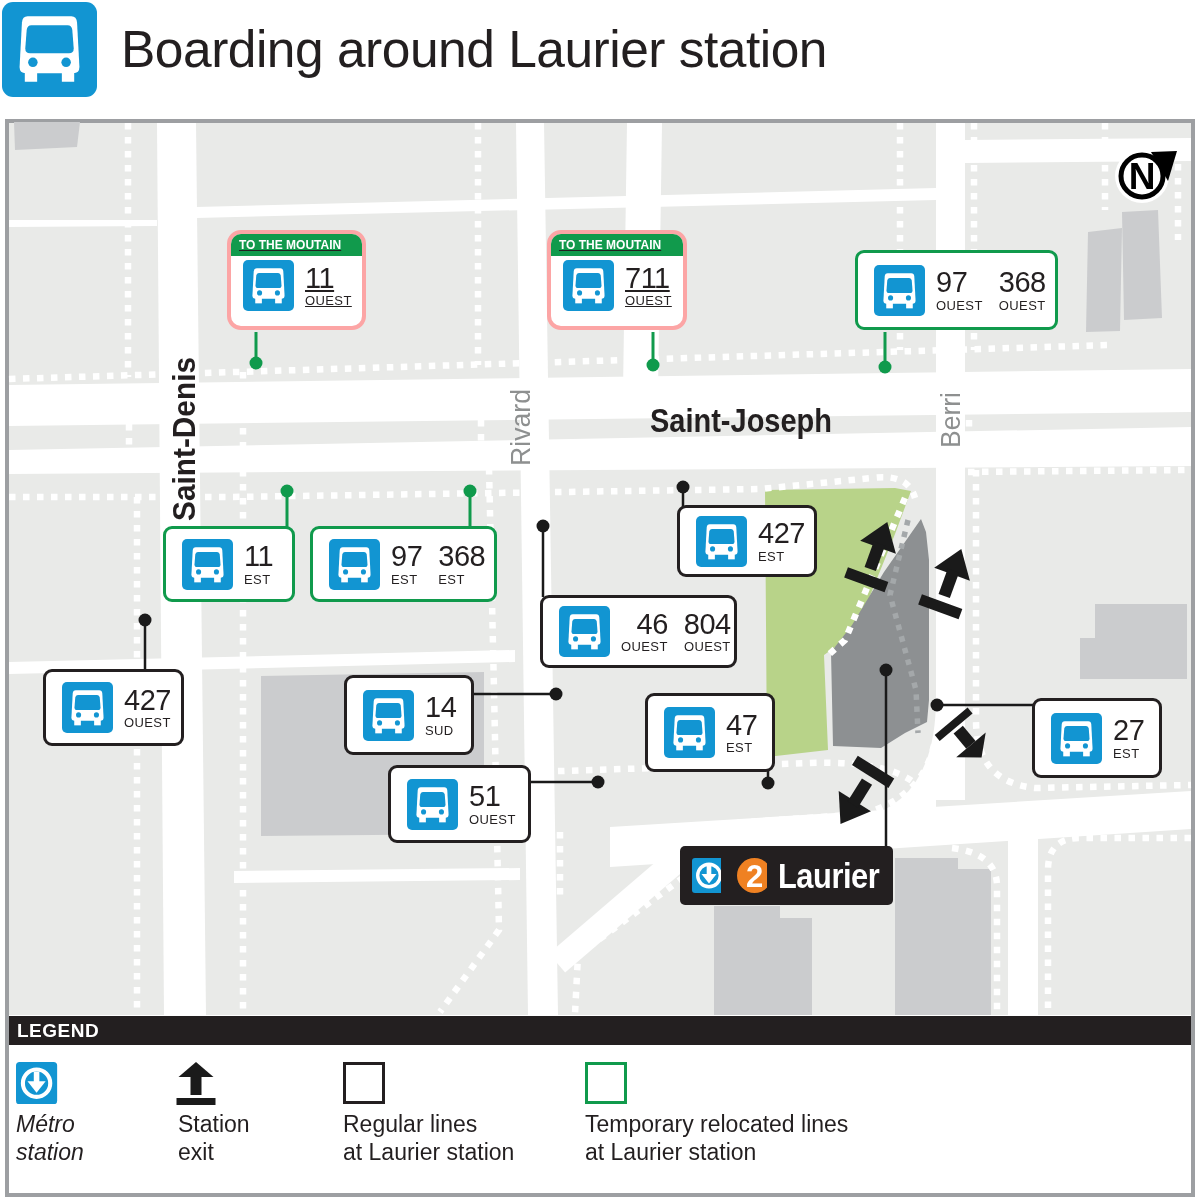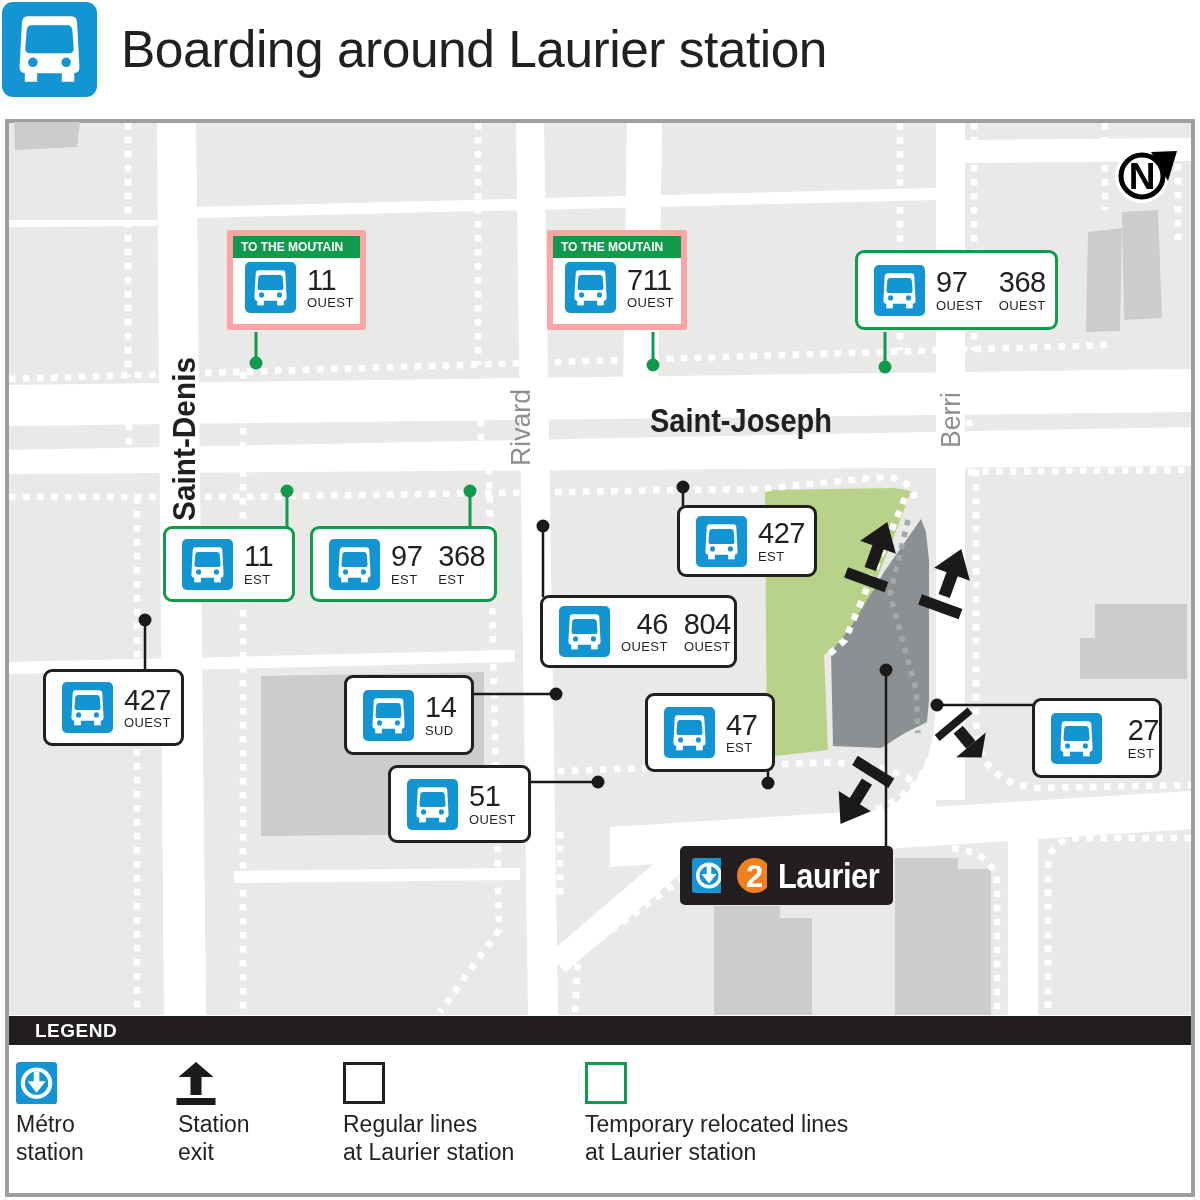--- a/index.html
+++ b/index.html
@@ -12,28 +12,28 @@
 
 #map{position:absolute;left:0;top:0;}
 
 .stop{position:absolute;background:#fff;border:3.5px solid #231f20;border-radius:9px;display:flex;align-items:center;padding-left:16px;}
 .stop.green{border-color:#109a4c;}
 .busic{flex:0 0 auto;}
 .col{margin-left:11px;}
 .num{font-size:29px;line-height:1;white-space:nowrap;letter-spacing:-0.5px;}
 .dir{font-size:13px;line-height:1;letter-spacing:0.4px;margin-top:1.5px;}
 
-.mtn{position:absolute;background:#fff;border:6px solid #fca5a5;border-radius:2px;overflow:hidden;}
+.mtn{position:absolute;background:#fff;border:4px solid #fca5a5;border-radius:14px;overflow:hidden;text-decoration:underline;}
 .mtnhdr{background:#119a4c;color:#fff;font-size:12px;font-weight:bold;letter-spacing:0px;height:22px;line-height:23px;padding-left:8px;white-space:nowrap;}
 .mtnbody{display:flex;align-items:center;padding-left:12px;padding-top:4px;}
 
 #laurier{position:absolute;left:680px;top:846px;width:213px;height:59px;background:#231f20;border-radius:5px;display:flex;align-items:center;padding-left:12px;}
 #laurier .lname{color:#fff;font-size:35px;font-weight:bold;margin-left:11px;letter-spacing:-0.5px;transform:scaleX(0.88);transform-origin:left center;}
 
-#legbar{position:absolute;left:9px;top:1016px;width:1182px;height:29px;background:#231f20;color:#fff;font-size:19px;font-weight:bold;line-height:29px;padding-left:26px;letter-spacing:0.5px;}
+#legbar{position:absolute;left:9px;top:1016px;width:1182px;height:29px;background:#231f20;color:#fff;font-size:19px;font-weight:bold;line-height:29px;padding-left:8px;letter-spacing:0.5px;}
 .leglabel{position:absolute;font-size:23px;line-height:28px;color:#231f20;}
 #regbox{position:absolute;left:343px;top:1062px;width:42px;height:42px;border:3px solid #231f20;background:#fff;}
 #tmpbox{position:absolute;left:585px;top:1062px;width:42px;height:42px;border:3px solid #109a4c;background:#fff;}
 </style>
 </head>
 <body>
 <div id="page">
 <svg id="map" width="1200" height="1200" viewBox="0 0 1200 1200">
 <defs>
 <g id="bus">
@@ -306,21 +306,21 @@
 </div>
 <div class="stop" style="left:645px;top:693px;width:130px;height:79px;">
   <svg class="busic" width="51" height="51">
         <use href="#busicon"></use>
       </svg>
   <div class="col">
         <div class="num">47</div>
         <div class="dir">EST</div>
       </div>
 </div>
-<div class="stop" style="left:1032px;top:698px;width:130px;height:80px;justify-content:space-between;">
+<div class="stop" style="left:1032px;top:698px;width:130px;height:80px;">
   <svg class="busic" width="51" height="51">
         <use href="#busicon"></use>
       </svg>
   <div class="col">
         <div class="num">27</div>
         <div class="dir">EST</div>
       </div>
 </div>
 
 <div id="laurier">
@@ -338,17 +338,17 @@
 <svg style="position:absolute;left:16px;top:1062px;" width="42" height="42" viewBox="0 0 42 42">
       <g transform="scale(1.21)">
         <use href="#metro"></use>
       </g>
     </svg>
 <svg style="position:absolute;left:168px;top:1040px;" width="60" height="70" viewBox="0 0 60 70">
       <use href="#exit" transform="translate(28,44)"></use>
     </svg>
 <div id="regbox"></div>
 <div id="tmpbox"></div>
-<div class="leglabel" style="left:16px;top:1110px;">Métro<br>station</div>
+<div class="leglabel" style="left:16px;top:1110px;font-style:italic;">Métro<br>station</div>
 <div class="leglabel" style="left:178px;top:1110px;">Station<br>exit</div>
 <div class="leglabel" style="left:343px;top:1110px;">Regular lines<br>at Laurier station</div>
 <div class="leglabel" style="left:585px;top:1110px;">Temporary relocated lines<br>at Laurier station</div>
 </div>
 
 </body></html>

